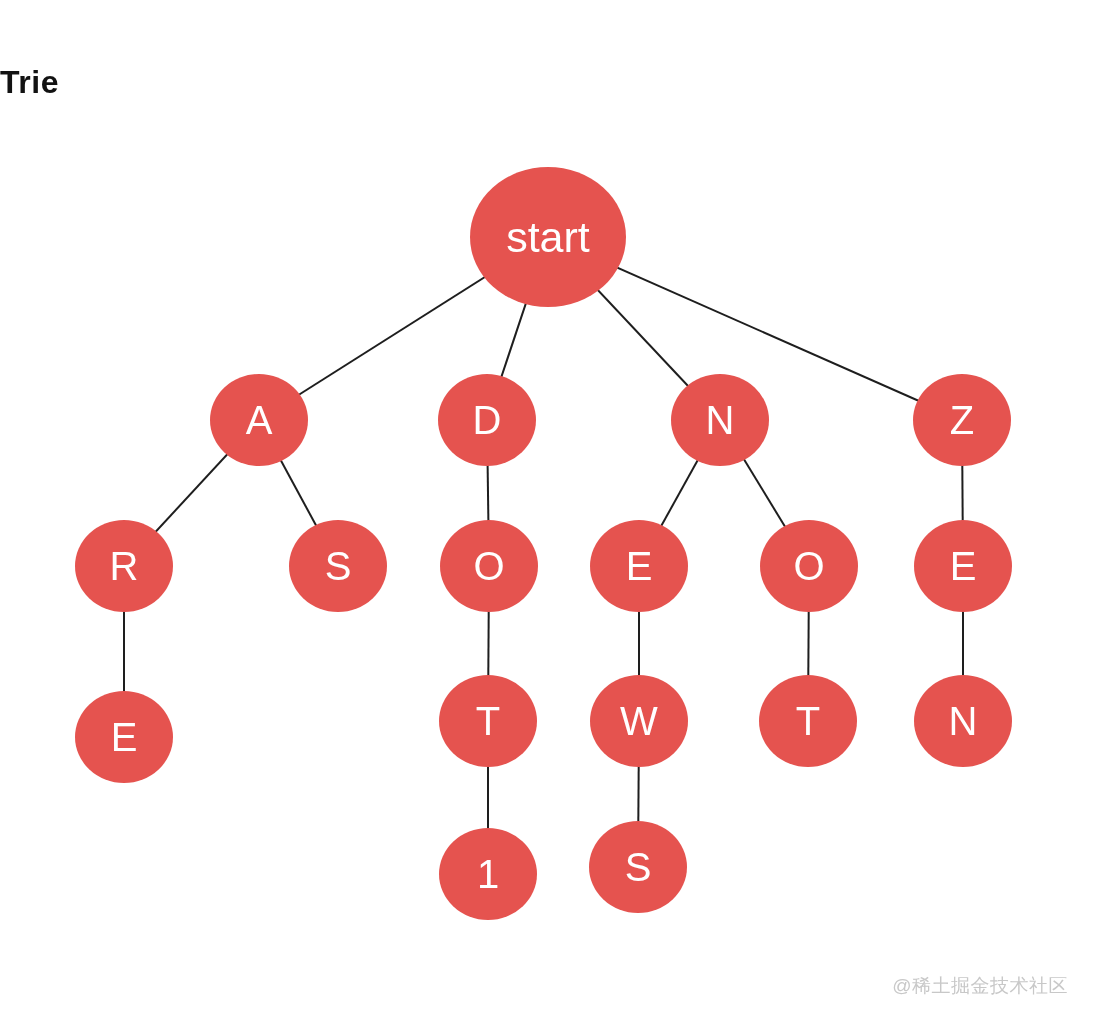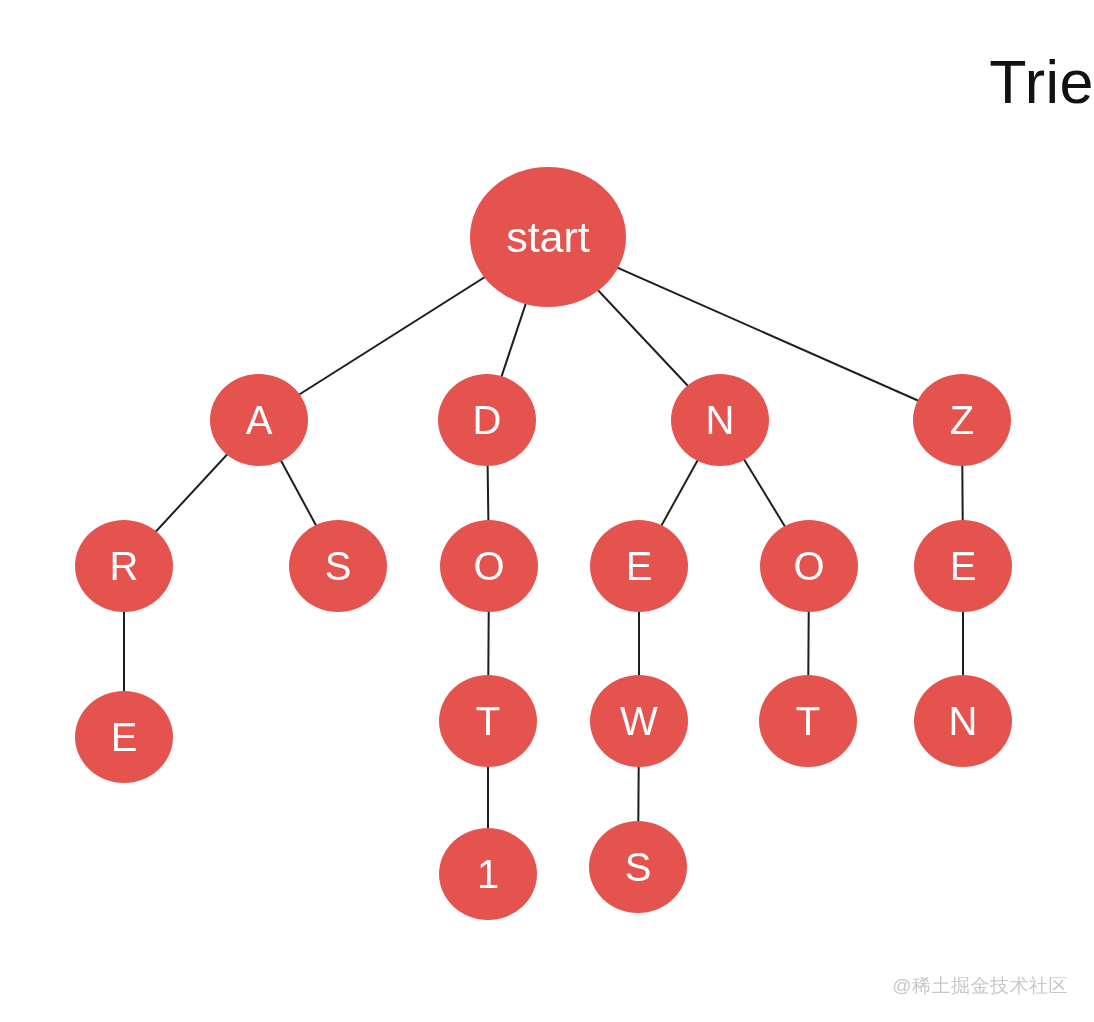--- a/index.html
+++ b/index.html
@@ -10,24 +10,24 @@
     height: 1022px;
     background: #ffffff;
     overflow: hidden;
     font-family: "Liberation Sans", sans-serif;
   }
   .title {
     position: absolute;
     top: 54px;
     left: 0;
     width: 100%;
-    text-align: right;
-    font-size: 61px;
+    text-align: left;
+    font-size: 32px;
     line-height: 56px;
-    font-weight: 400;
+    font-weight: 700;
     letter-spacing: 0.5px;
   }
   .diagram-svg {
     position: absolute;
     left: 0;
     top: 0;
   }
   .diagram-svg text {
     font-family: "Liberation Sans", sans-serif;
     font-weight: 400;

